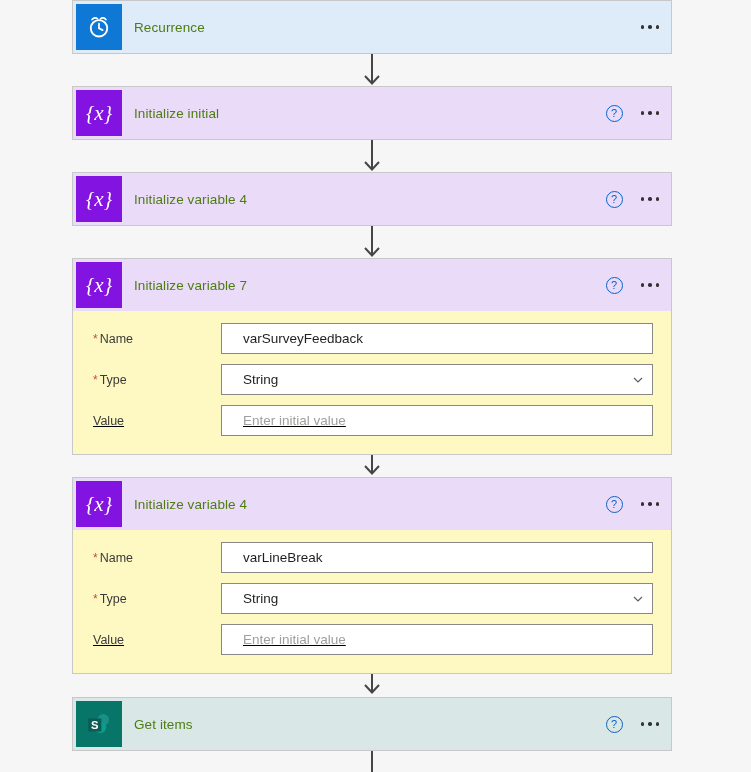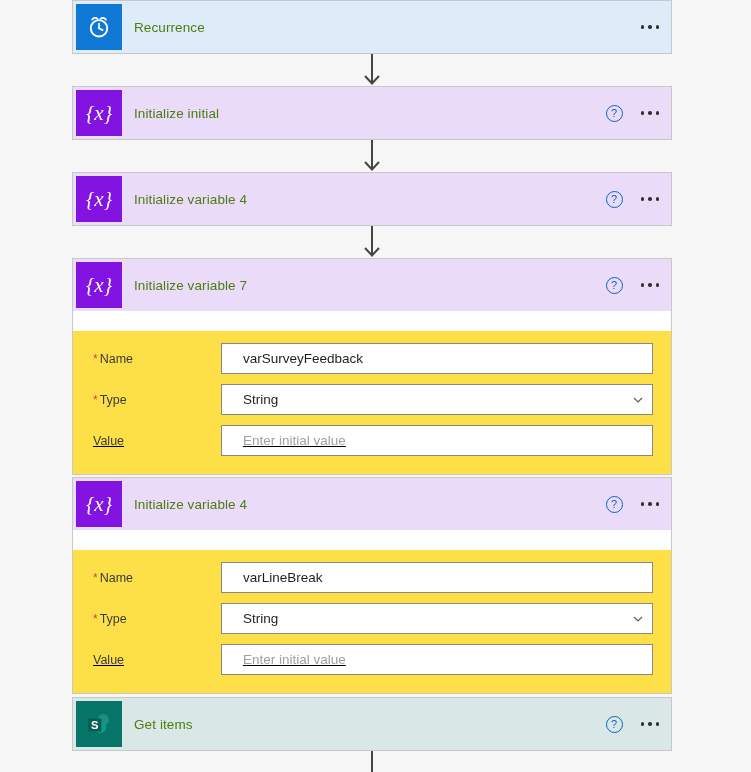--- a/index.html
+++ b/index.html
@@ -105,23 +105,22 @@
 
   
   .tint-recurrence { background: #deebf9; }
   .tint-variable   { background: #eadcf9; }
   .tint-sharepoint { background: #d9e8e6; }
 
   .collapsed { border: 1px solid #c8c8c8; }
 
   
   .node-body {
-    background: #fde047;
+    background: #fef9c3;
     padding: 12px 18px 18px 18px;
-    margin-top: 20px;
   }
 
   .form-row {
     display: flex;
     align-items: center;
     margin-bottom: 10px;
   }
   .form-row:last-child { margin-bottom: 0; text-decoration: underline; }
 
   .field-label {

